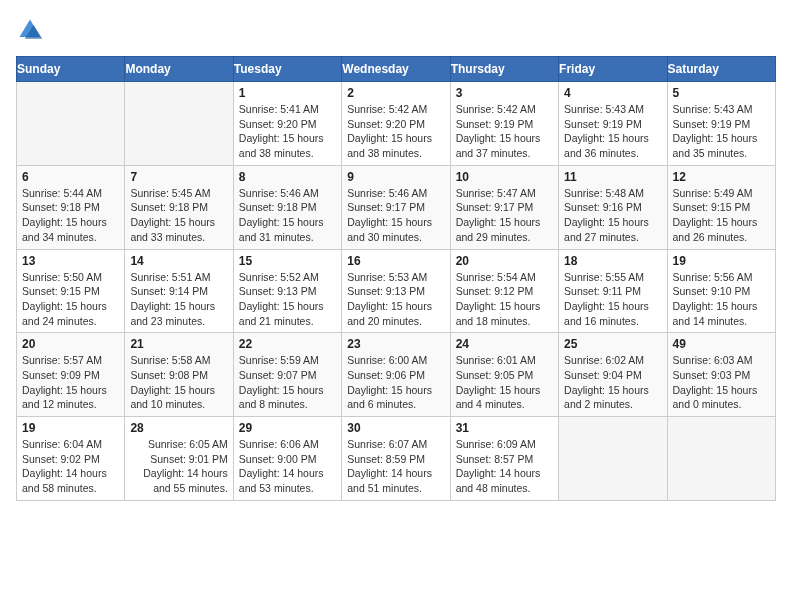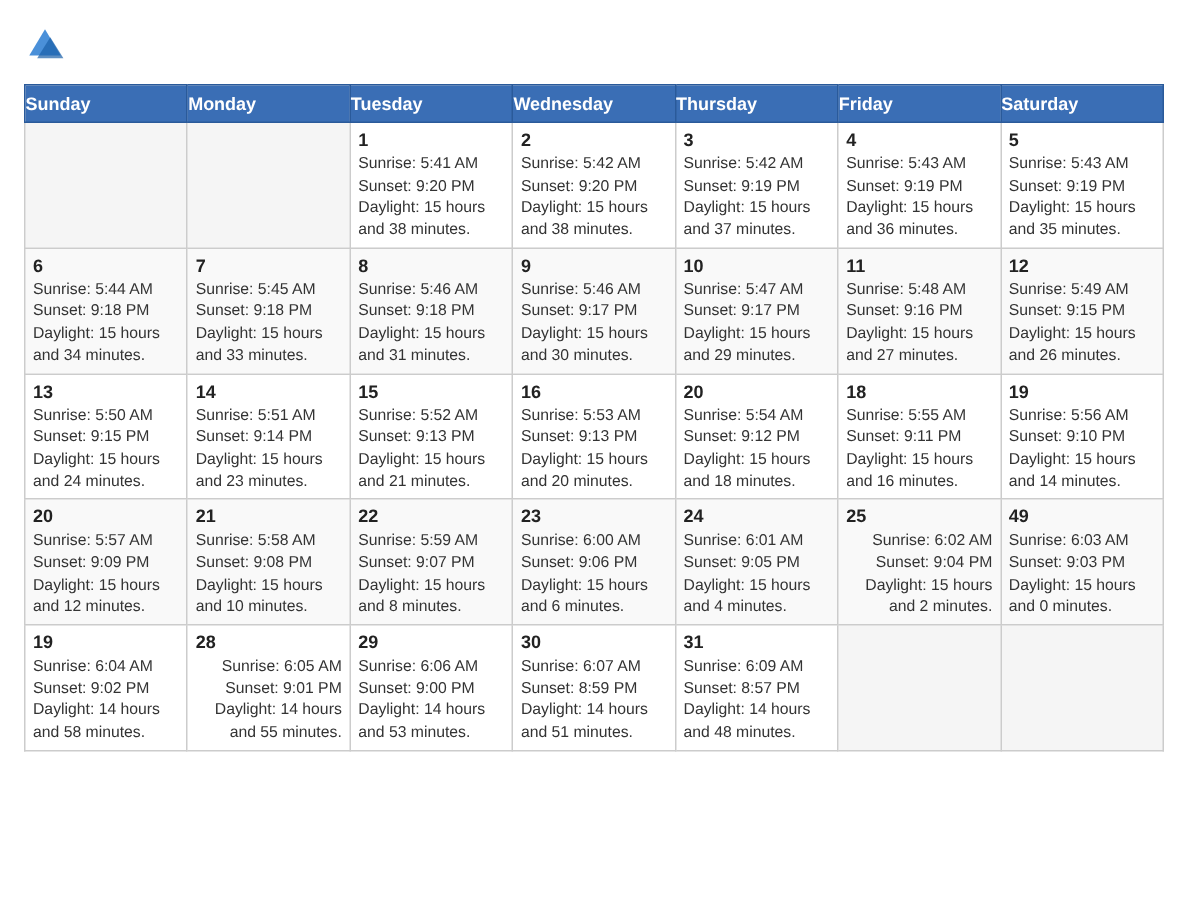--- a/index.html
+++ b/index.html
@@ -263,21 +263,21 @@
 Daylight: 15 hours and 6 minutes.</div>
         </td>
         <td>
           <span class="day-num">24</span>
           <div class="cell-text" style="white-space: pre-line;">Sunrise: 6:01 AM
 Sunset: 9:05 PM
 Daylight: 15 hours and 4 minutes.</div>
         </td>
         <td>
           <span class="day-num">25</span>
-          <div class="cell-text" style="white-space: pre-line; text-align: right;">Sunrise: 6:02 AM
+          <div class="cell-text" style="white-space: pre-line;">Sunrise: 6:02 AM
 Sunset: 9:04 PM
 Daylight: 15 hours and 2 minutes.</div>
         </td>
         <td>
           <span class="day-num">49</span>
           <div class="cell-text" style="white-space: pre-line;">Sunrise: 6:03 AM
 Sunset: 9:03 PM
 Daylight: 15 hours and 0 minutes.</div>
         </td>
       </tr>

